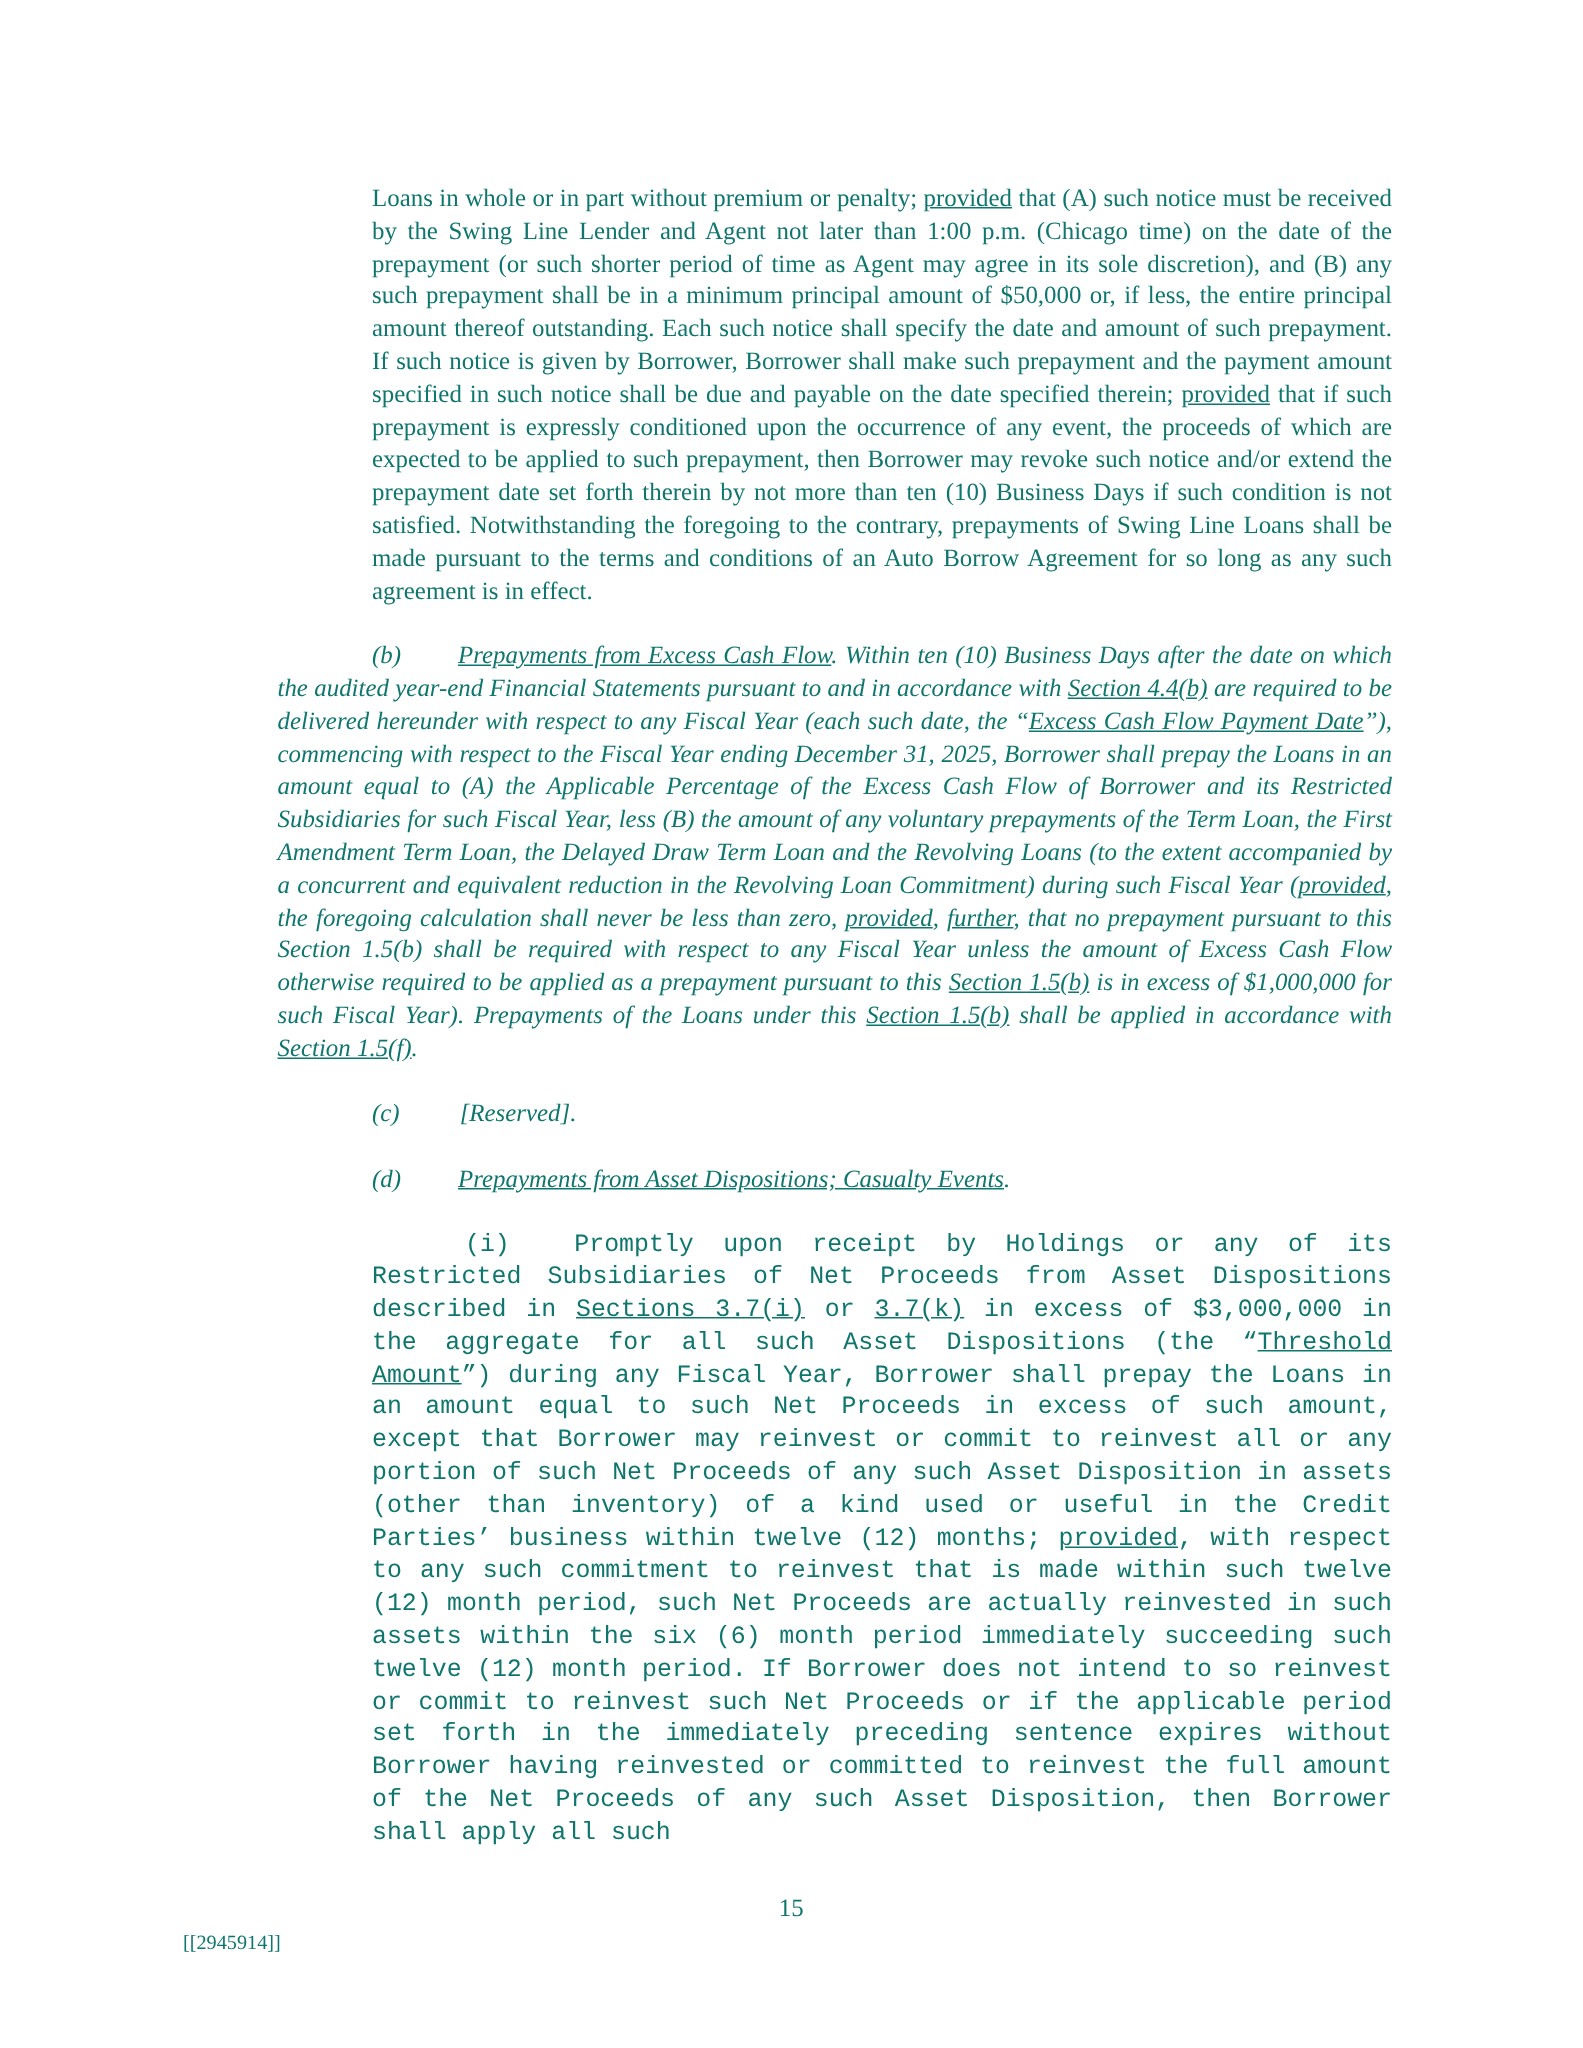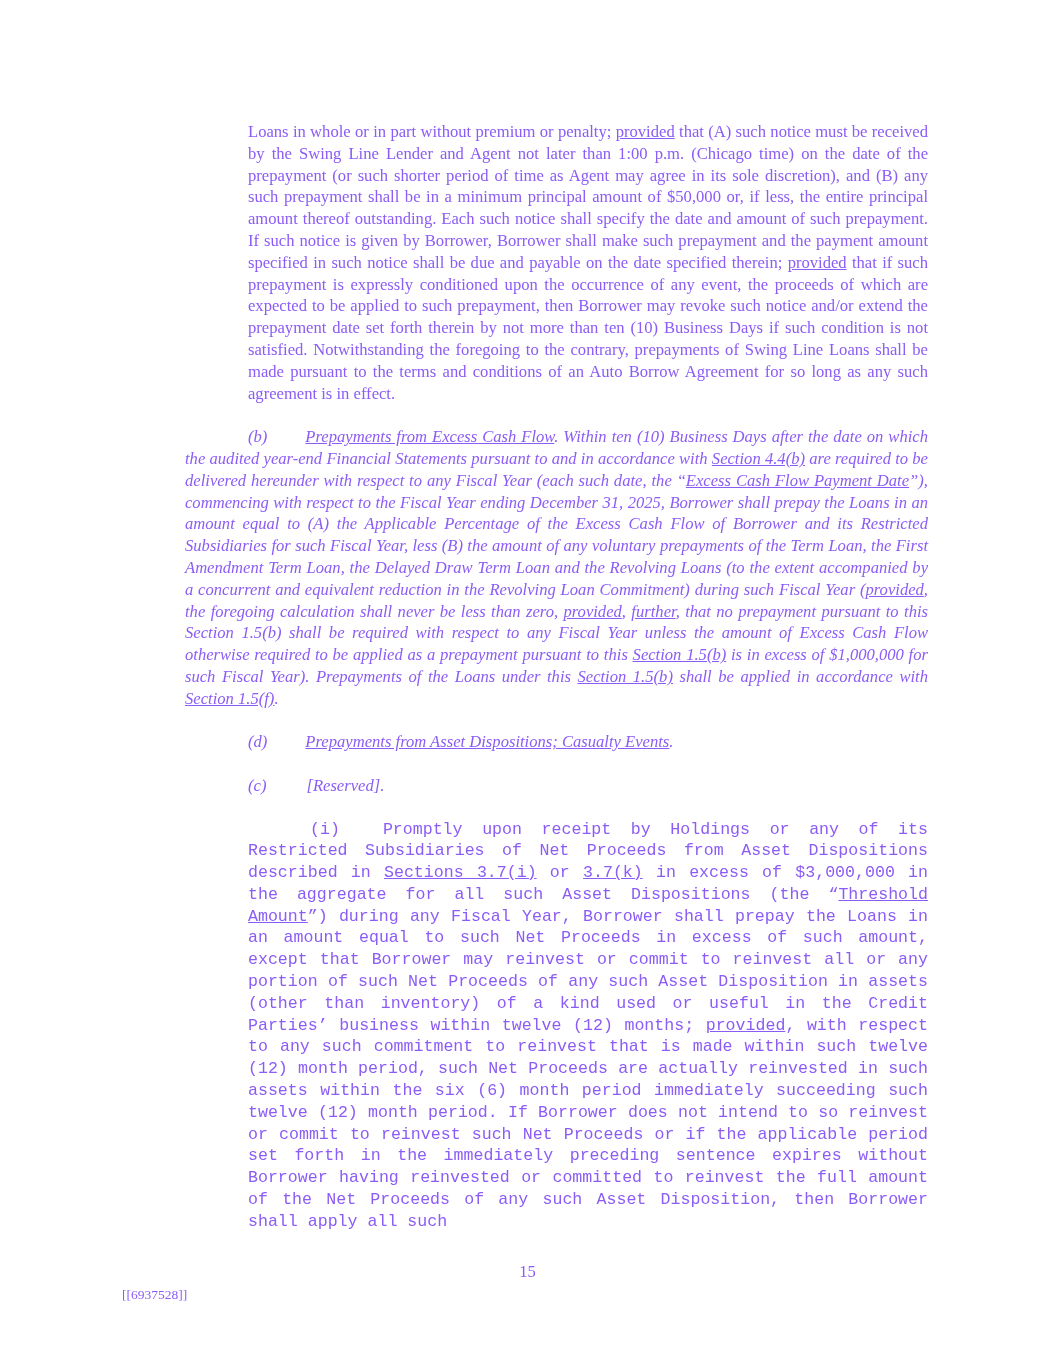--- a/index.html
+++ b/index.html
@@ -5,21 +5,21 @@
   html, body {
     margin: 0;
     padding: 0;
     background: #ffffff;
   }
   .page {
     position: relative;
     width: 1055px;
     height: 1365px;
     background: #ffffff;
-    color: #8b5cf6;
+    color: #0f766e;
     font-family: "Liberation Serif", "DejaVu Serif", serif;
     overflow: hidden;
   }
   .content {
     position: absolute;
     left: 185px;
     top: 121px;
     width: 743px;
     font-size: 16.6px;
     line-height: 21.8px;
@@ -61,21 +61,21 @@
     font-size: 13.5px;
   }
 </style>
 </head>
 <body>
 
 <div class="page">
   <div class="content">
     <p class="para block-indent"><span>Loans in whole or in part without premium or penalty; </span><span class="u">provided</span><span> that (A) such notice must be received by the Swing Line Lender and Agent not later than 1:00 p.m. (Chicago time) on the date of the prepayment (or such shorter period of time as Agent may agree in its sole discretion), and (B) any such prepayment shall be in a minimum principal amount of $50,000 or, if less, the entire principal amount thereof outstanding. Each such notice shall specify the date and amount of such prepayment. If such notice is given by Borrower, Borrower shall make such prepayment and the payment amount specified in such notice shall be due and payable on the date specified therein; </span><span class="u">provided</span><span> that if such prepayment is expressly conditioned upon the occurrence of any event, the proceeds of which are expected to be applied to such prepayment, then Borrower may revoke such notice and/or extend the prepayment date set forth therein by not more than ten (10) Business Days if such condition is not satisfied. Notwithstanding the foregoing to the contrary, prepayments of Swing Line Loans shall be made pursuant to the terms and conditions of an Auto Borrow Agreement for so long as any such agreement is in effect.</span></p>
     <p class="para first-indent"><span>(b)</span><span class="tab" style="width: 38px;"></span><span class="u">Prepayments from Excess Cash Flow</span><span>. Within ten (10) Business Days after the date on which the audited year-end Financial Statements pursuant to and in accordance with </span><span class="u">Section 4.4(b)</span><span> are required to be delivered hereunder with respect to any Fiscal Year (each such date, the “</span><span class="u">Excess Cash Flow Payment Date</span><span>”), commencing with respect to the Fiscal Year ending December 31, 2025, Borrower shall prepay the Loans in an amount equal to (A) the Applicable Percentage of the Excess Cash Flow of Borrower and its Restricted Subsidiaries for such Fiscal Year, less (B) the amount of any voluntary prepayments of the Term Loan, the First Amendment Term Loan, the Delayed Draw Term Loan and the Revolving Loans (to the extent accompanied by a concurrent and equivalent reduction in the Revolving Loan Commitment) during such Fiscal Year (</span><span class="u">provided</span><span>, the foregoing calculation shall never be less than zero, </span><span class="u">provided</span><span>, </span><span class="u">further</span><span>, that no prepayment pursuant to this Section 1.5(b) shall be required with respect to any Fiscal Year unless the amount of Excess Cash Flow otherwise required to be applied as a prepayment pursuant to this </span><span class="u">Section 1.5(b)</span><span> is in excess of $1,000,000 for such Fiscal Year). Prepayments of the Loans under this </span><span class="u">Section 1.5(b)</span><span> shall be applied in accordance with </span><span class="u">Section 1.5(f)</span><span>.</span></p>
+    <p class="para first-indent"><span>(c)</span><span class="tab" style="width: 40px;"></span><span>[Reserved].</span></p>
     <p class="para first-indent"><span>(d)</span><span class="tab" style="width: 38px;"></span><span class="u">Prepayments from Asset Dispositions; Casualty Events</span><span>.</span></p>
-    <p class="para first-indent"><span>(c)</span><span class="tab" style="width: 40px;"></span><span>[Reserved].</span></p>
     <p class="para block-indent first-indent-sub"><span>(i)</span><span class="tab" style="width: 43px;"></span><span>Promptly upon receipt by Holdings or any of its Restricted Subsidiaries of Net Proceeds from Asset Dispositions described in </span><span class="u">Sections 3.7(i)</span><span> or </span><span class="u">3.7(k)</span><span> in excess of $3,000,000 in the aggregate for all such Asset Dispositions (the “</span><span class="u">Threshold Amount</span><span>”) during any Fiscal Year, Borrower shall prepay the Loans in an amount equal to such Net Proceeds in excess of such amount, except that Borrower may reinvest or commit to reinvest all or any portion of such Net Proceeds of any such Asset Disposition in assets (other than inventory) of a kind used or useful in the Credit Parties’ business within twelve (12) months; </span><span class="u">provided</span><span>, with respect to any such commitment to reinvest that is made within such twelve (12) month period, such Net Proceeds are actually reinvested in such assets within the six (6) month period immediately succeeding such twelve (12) month period. If Borrower does not intend to so reinvest or commit to reinvest such Net Proceeds or if the applicable period set forth in the immediately preceding sentence expires without Borrower having reinvested or committed to reinvest the full amount of the Net Proceeds of any such Asset Disposition, then Borrower shall apply all such</span></p>
   </div>
 
   <div class="page-number">15</div>
 
-  <div class="doc-id">[[6937528]]</div>
+  <div class="doc-id">[[2945914]]</div>
 </div>
 
 </body></html>

